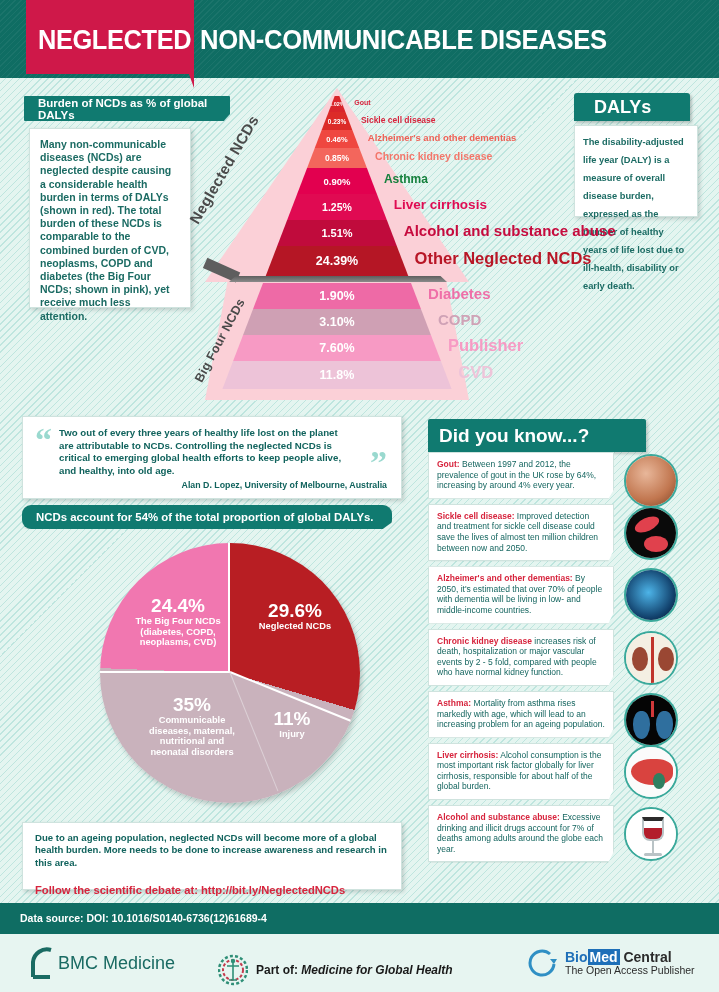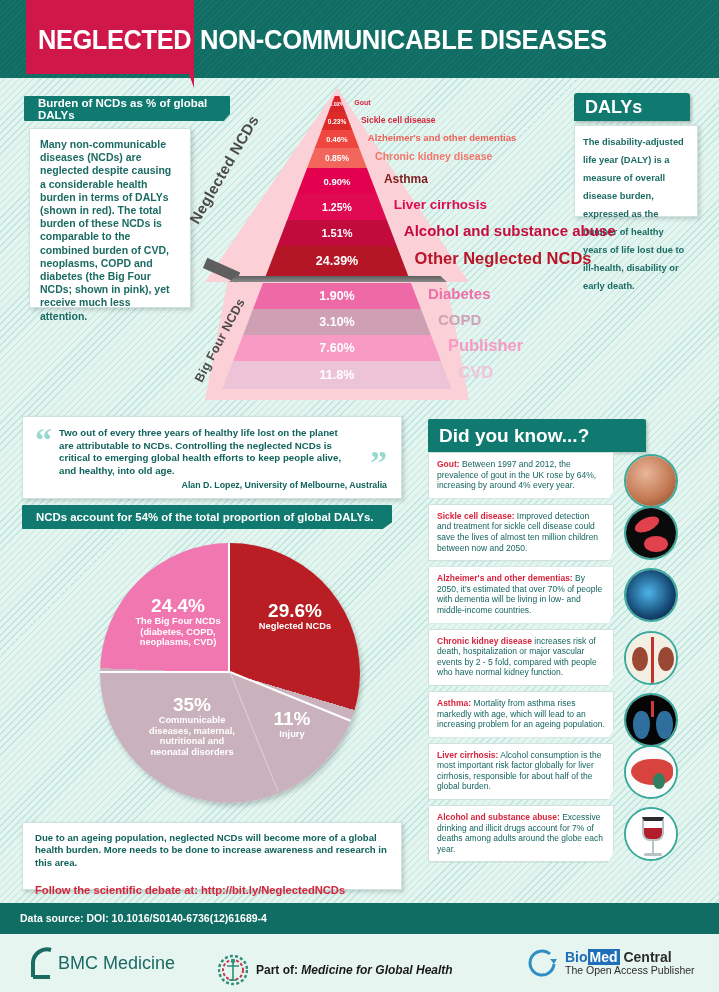--- a/index.html
+++ b/index.html
@@ -65,21 +65,21 @@
     position:absolute; left:29px; top:128px; width:162px; height:180px;
     padding:9px 10px 0 10px;
   }
   #intro-text{
     color:#1b6b63; font-size:10.5px; font-weight:bold; line-height:13.2px;
   }
 
   
   #dalys-tab{
     position:absolute; left:574px; top:93px; width:116px; height:28px;
-    font-size:18px; border-radius:3px 3px 0 0; padding-left:11px;
+    font-size:18px; border-radius:3px 3px 0 0; padding-left:20px;
   }
   #dalys-card{
     position:absolute; left:574px; top:125px; width:124px; height:92px;
     padding:7px 8px;
   }
   #dalys-text{ color:#1b6b63; font-size:9.3px; font-weight:bold; line-height:18px; }
 
   
   #pyramid-wrap{ position:absolute; left:0; top:90px; width:719px; height:310px; }
   #pyramid{ position:absolute; left:222px; top:0; width:230px; height:300px; }
@@ -149,21 +149,21 @@
     font-family:"Liberation Serif", serif;
   }
   #quote-attr{
     position:absolute; right:14px; bottom:8px; color:#11635d;
     font-size:8.8px; font-weight:bold;
   }
 
   
   #ncd-banner{
     position:absolute; left:22px; top:505px; width:370px; height:24px;
-    font-size:11.4px; border-radius:1px;
+    font-size:11.4px; border-radius:9px;
     clip-path:polygon(0 0,100% 0,100% 72%,97.5% 100%,0 100%);
     text-align:right;
   }
 
   
   #pie-wrap{ position:absolute; left:45px; top:538px; width:340px; height:275px; }
   #pie{
     position:absolute; left:55px; top:5px; width:260px; height:260px;
     border-radius:50%;
     box-shadow:2px 3px 5px rgba(0,0,0,0.2);
@@ -293,21 +293,21 @@
     </div>
   <div id="pyr-divider-tail"></div>
   <div id="pyr-divider"></div>
   <div id="label-neglected">Neglected NCDs</div>
   <div id="label-bigfour">Big Four NCDs</div>
   <div id="pyr-side-labels">
       <div class="pyr-label" style="left: 354.367px; top: 8.96px; font-size: 7px; color: rgb(215, 36, 61);">Gout</div>
       <div class="pyr-label" style="left: 360.883px; top: 24.88px; font-size: 8.5px; color: rgb(215, 36, 61);">Sickle cell disease</div>
       <div class="pyr-label" style="left: 367.783px; top: 42.16px; font-size: 9.5px; color: rgb(239, 97, 86);">Alzheimer's and other dementias</div>
       <div class="pyr-label" style="left: 375.067px; top: 60.44px; font-size: 10.5px; color: rgb(243, 118, 106);">Chronic kidney disease</div>
-      <div class="pyr-label" style="left: 383.883px; top: 82.36px; font-size: 12px; color: #7f1d1d;">Asthma</div>
+      <div class="pyr-label" style="left: 383.883px; top: 82.36px; font-size: 12px; color: #15803d;">Asthma</div>
       <div class="pyr-label" style="left: 393.85px; top: 107.28px; font-size: 13.5px; color: rgb(223, 11, 82);">Liver cirrhosis</div>
       <div class="pyr-label" style="left: 403.817px; top: 132.2px; font-size: 15px; color: rgb(198, 11, 62);">Alcohol and substance abuse</div>
       <div class="pyr-label" style="left: 414.55px; top: 159.12px; font-size: 16.5px; color: rgb(184, 22, 38);">Other Neglected NCDs</div>
       <div class="pyr-label" style="left: 427.967px; top: 195.2px; font-size: 15px; color: rgb(239, 111, 168);">Diabetes</div>
       <div class="pyr-label" style="left: 437.933px; top: 221.2px; font-size: 15px; color: rgb(207, 162, 182);">COPD</div>
       <div class="pyr-label" style="left: 447.9px; top: 246.12px; font-size: 16.5px; color: rgb(247, 154, 196);">Publisher</div>
       <div class="pyr-label" style="left: 458.25px; top: 273.12px; font-size: 16.5px; color: rgb(238, 196, 217);">CVD</div>
     </div>
 </div>
 

